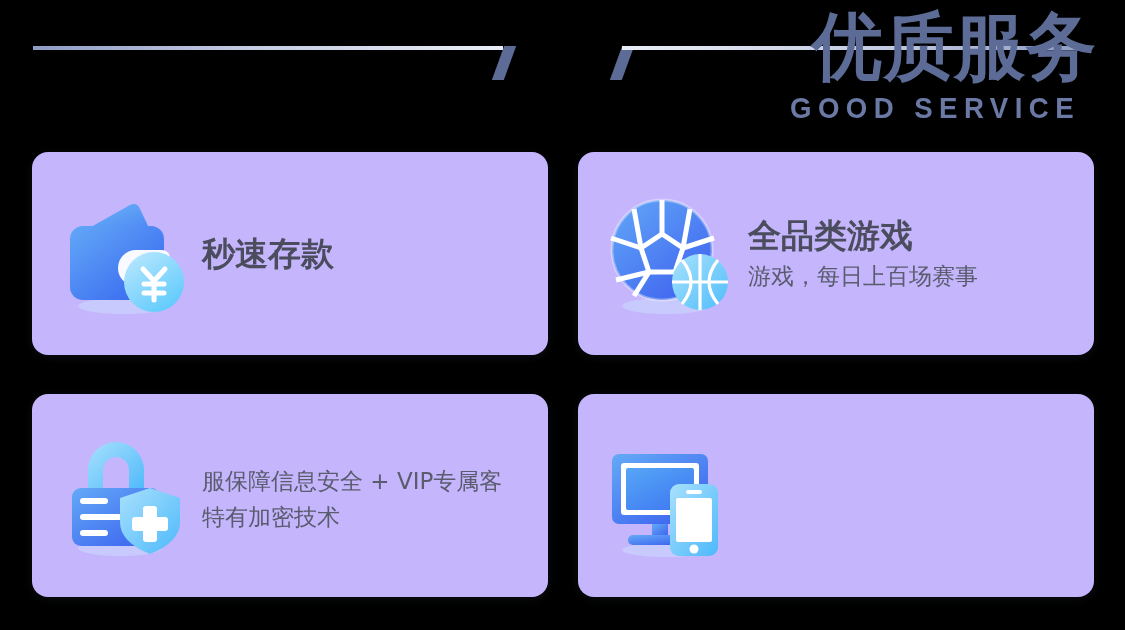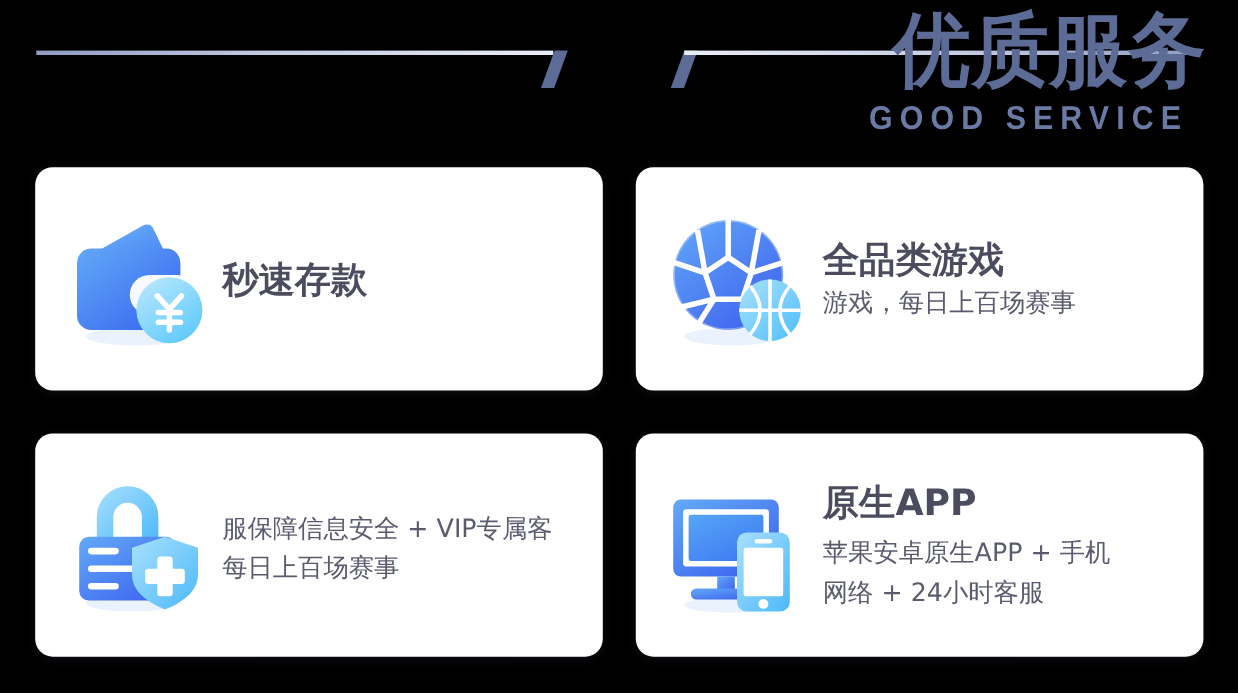--- a/index.html
+++ b/index.html
@@ -83,21 +83,21 @@
     top: 152px;
     left: 32px;
     width: 1062px;
     display: grid;
     grid-template-columns: 516px 516px;
     grid-template-rows: 203px 203px;
     column-gap: 30px;
     row-gap: 39px;
   }
   .card {
-    background: #ffffff;
+    background: #c4b5fd;
     border-radius: 16px;
     display: flex;
     align-items: center;
     padding: 0 18px 0 26px;
     box-sizing: border-box;
     box-shadow: 0 2px 10px rgba(120,140,190,0.10);
   }
   .card-icon {
     flex: 0 0 auto;
     width: 132px;
@@ -248,21 +248,21 @@
         </g>
         <path d="M92 58 L122 68 V92 q0 20 -30 32 q-30 -12 -30 -32 V68 Z" fill="url(#l2)"></path>
         <g fill="#ffffff">
           <rect x="85" y="76" width="14" height="36" rx="3"></rect>
           <rect x="74" y="87" width="36" height="14" rx="3"></rect>
         </g>
       </svg>
     </div>
     <div class="card-text">
       <div class="card-desc">服保障信息安全 + VIP专属客</div>
-      <div class="card-desc" style="margin-top:0">每日上百场赛事</div>
+      <div class="card-desc" style="margin-top:0">特有加密技术</div>
     </div>
   </div>
 
   <div class="card">
     <div class="card-icon">
       <svg class="icon-svg" viewBox="0 0 132 132" xmlns="http://www.w3.org/2000/svg">
         <defs>
           <linearGradient id="m1" x1="0" y1="0" x2="0.8" y2="1">
             <stop offset="0" stop-color="#64aaf7"></stop>
               <stop offset="1" stop-color="#3c63ef"></stop>
@@ -281,20 +281,15 @@
         <rect x="17" y="33" width="78" height="52" rx="3" fill="#ffffff"></rect>
         <rect x="22" y="38" width="68" height="42" rx="2" fill="url(#m2)"></rect>
         <rect x="48" y="94" width="16" height="14" fill="url(#m1)"></rect>
         <rect x="24" y="105" width="64" height="10" rx="5" fill="url(#m1)"></rect>
         <rect x="66" y="54" width="48" height="72" rx="9" fill="url(#m3)"></rect>
         <rect x="72" y="68" width="36" height="44" rx="2" fill="#ffffff"></rect>
         <rect x="82" y="60" width="16" height="4" rx="2" fill="#ffffff"></rect>
         <circle cx="90" cy="119" r="4.5" fill="#ffffff"></circle>
       </svg>
     </div>
-    <div class="card-text">
-      <div class="card-title">原生APP</div>
-      <div class="card-desc">苹果安卓原生APP + 手机</div>
-      <div class="card-desc" style="margin-top:0">网络 + 24小时客服</div>
-    </div>
   </div>
 
 </div>
 
 </body></html>

